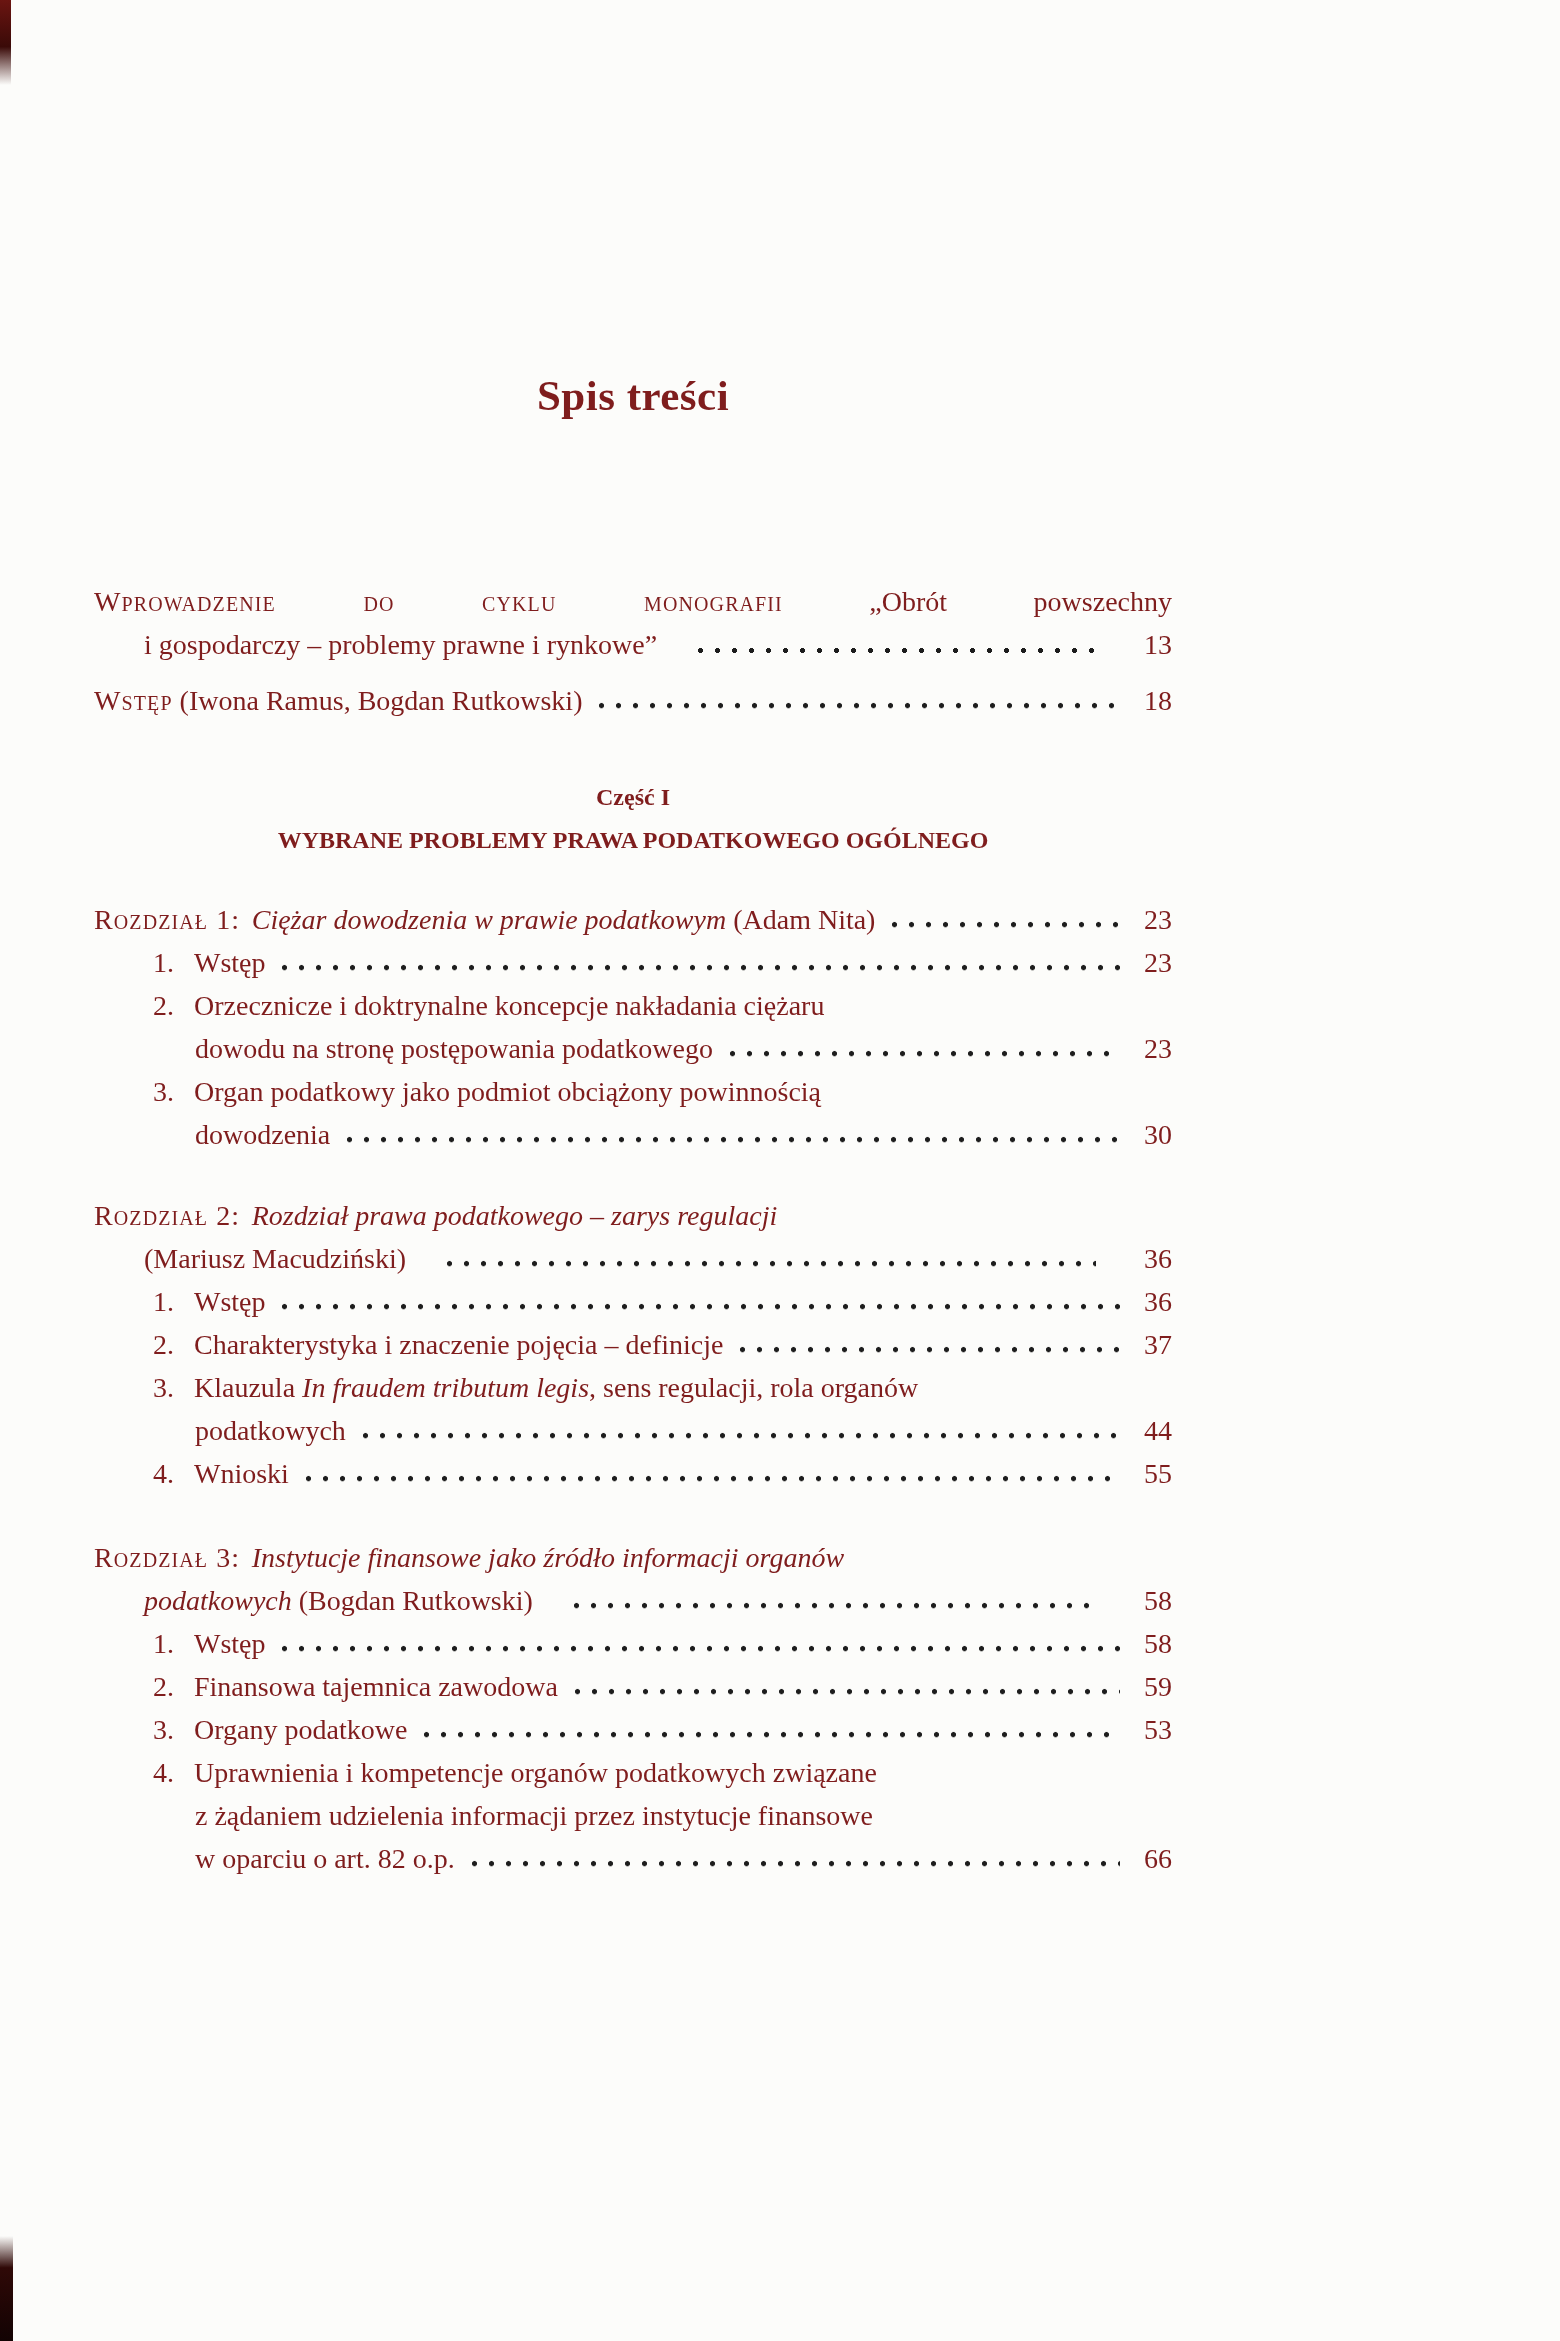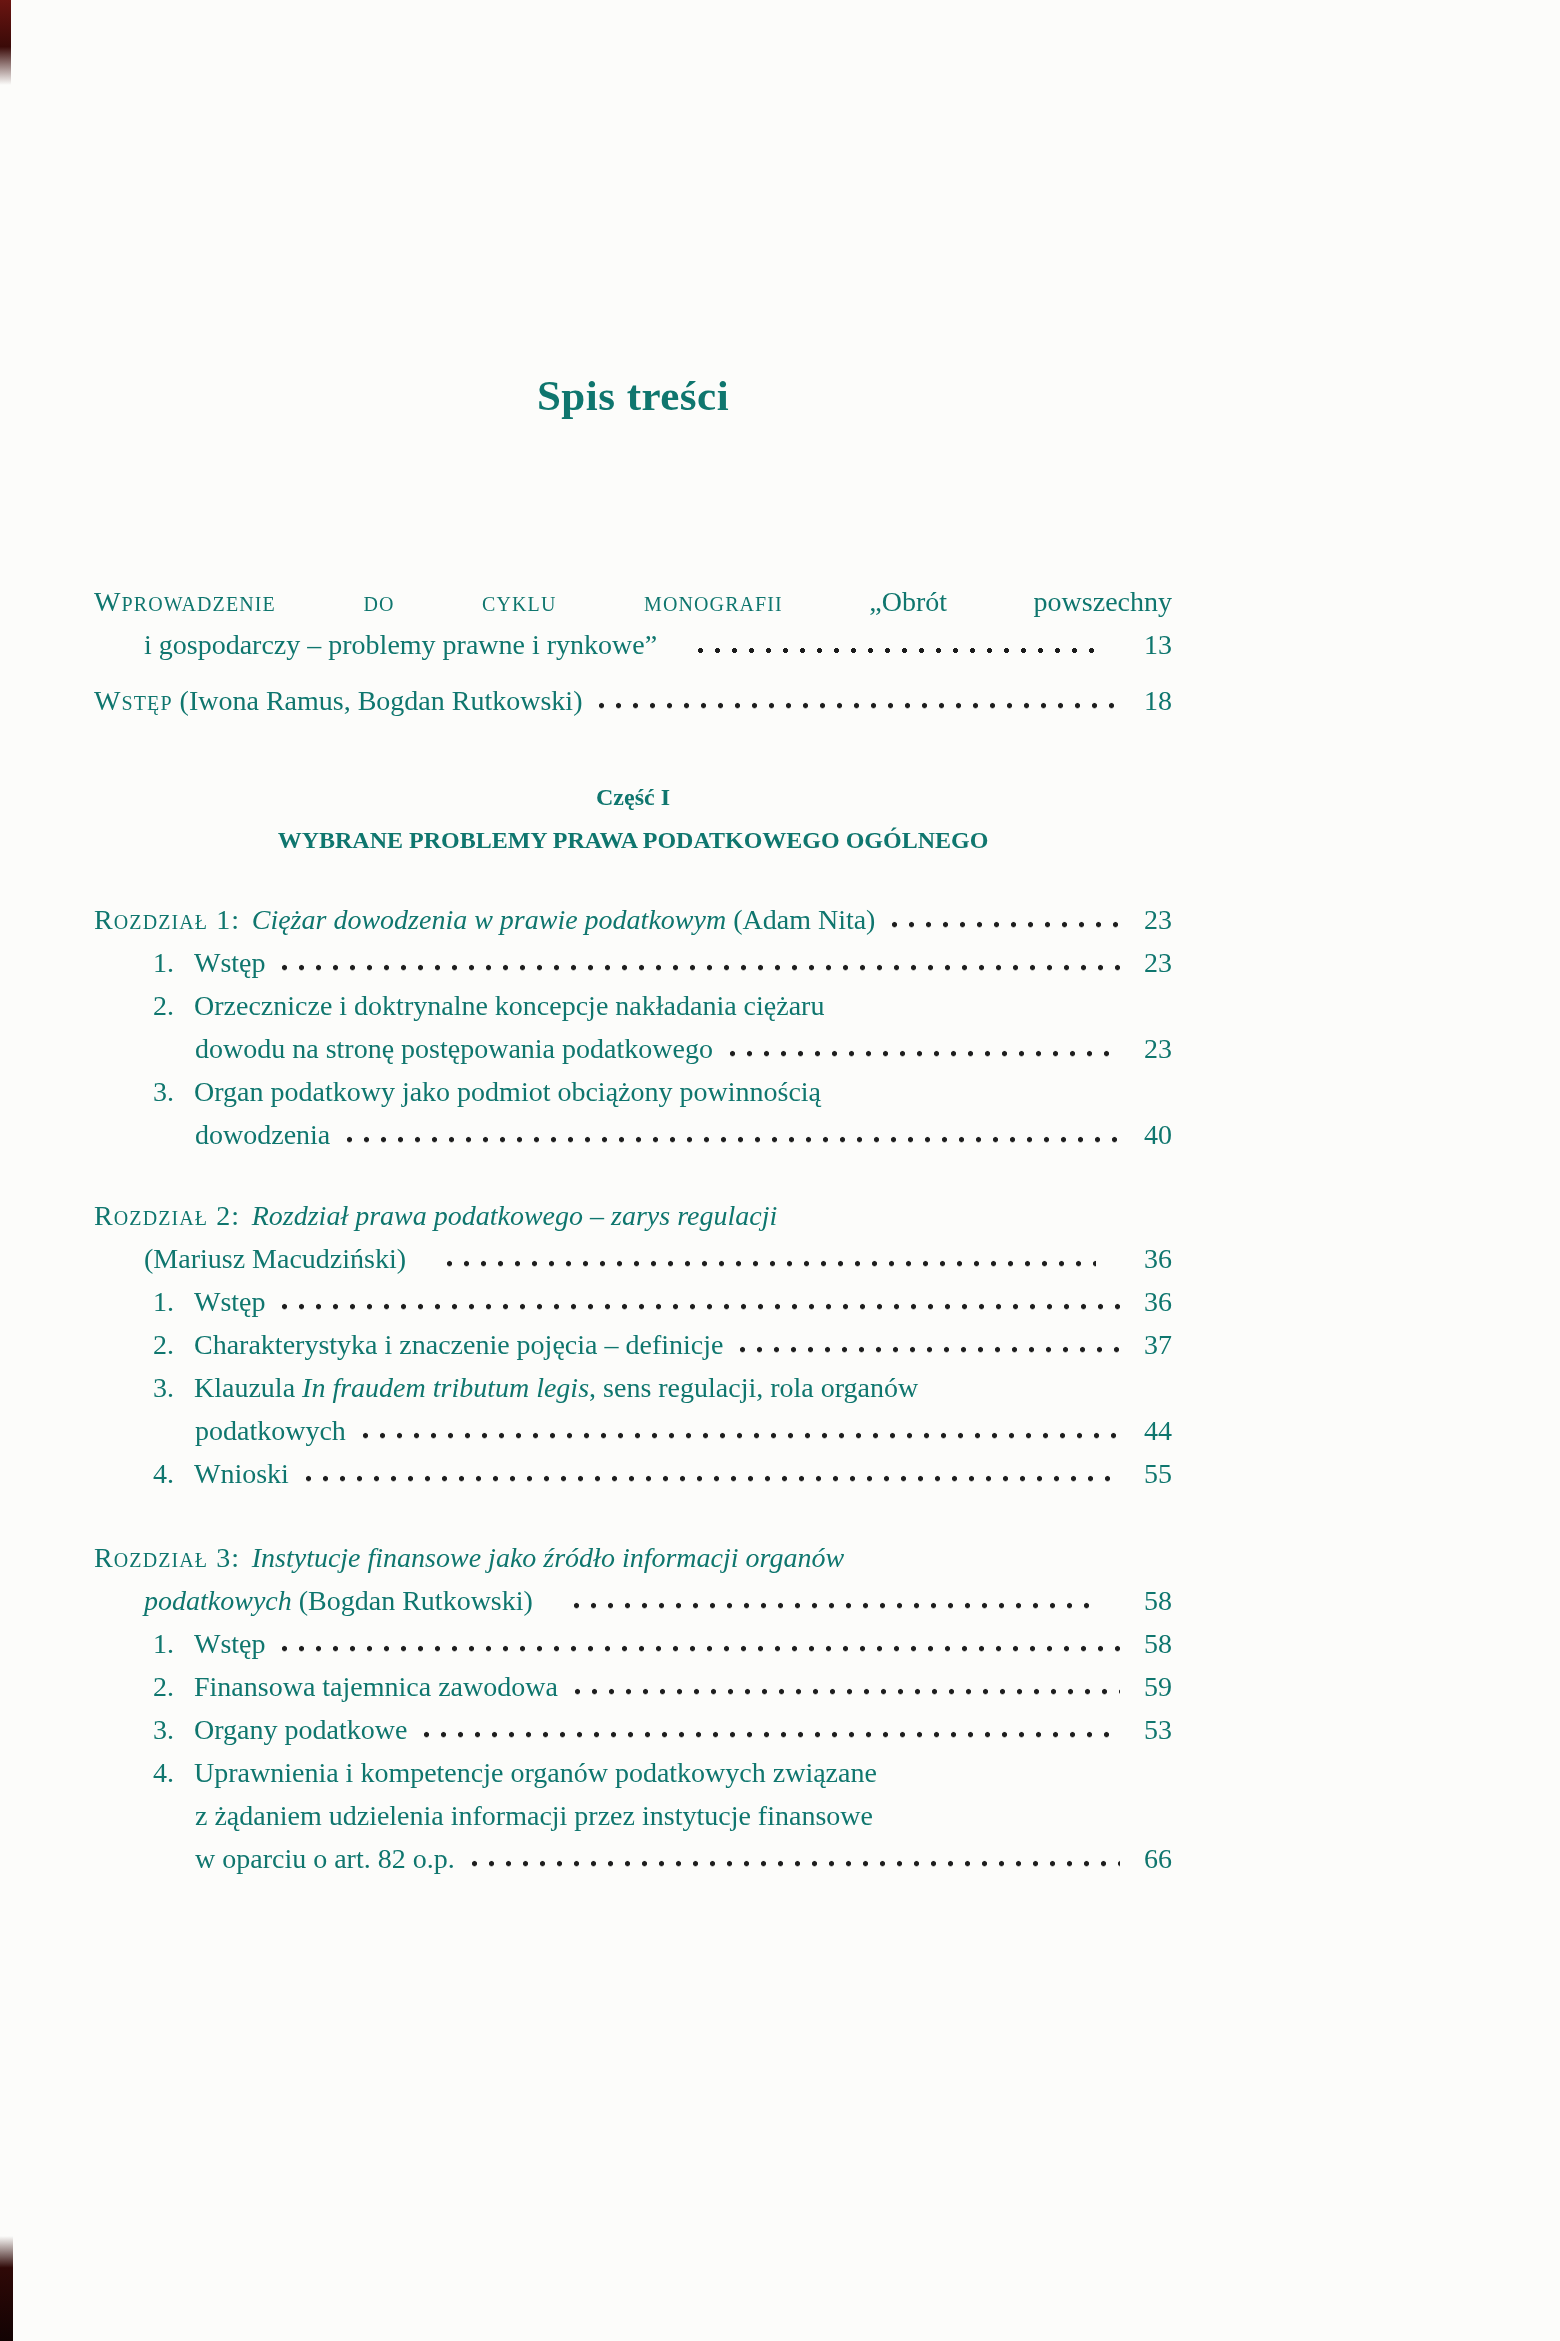--- a/index.html
+++ b/index.html
@@ -3,21 +3,21 @@
 <meta charset="utf-8">
 <style>
   * { margin: 0; padding: 0; box-sizing: border-box; }
   html, body { background: #ffffff; }
   .page {
     position: relative;
     width: 1561px;
     height: 2342px;
     background: #fcfcfa;
     font-family: "Liberation Serif", "DejaVu Serif", serif;
-    color: #0f766e;
+    color: #7f1d1d;
     overflow: hidden;
   }
   .edge-top {
     position: absolute; left: 0; top: 0; width: 10.8px; height: 85px;
     background: linear-gradient(180deg, #6b1511 0%, #3a0a08 55%, rgba(58,10,8,0) 100%);
   }
   .edge-bottom {
     position: absolute; left: 0; bottom: 0; width: 12.6px; height: 106px;
     background: linear-gradient(0deg, #120303 0%, #2f0907 70%, rgba(47,9,7,0) 100%);
   }
@@ -122,21 +122,21 @@
         <span class="leader"></span>
         <span class="pagenum">23</span>
       </div>
       <div class="toc-line item">
         <span class="inum">3.</span>
         <span class="run">Organ podatkowy jako podmiot obciążony powinnością</span>
       </div>
       <div class="toc-line item-cont">
         <span class="run">dowodzenia</span>
         <span class="leader"></span>
-        <span class="pagenum">40</span>
+        <span class="pagenum">30</span>
       </div>
     </section>
 
     <section class="chapter c2">
       <div class="toc-line">
         <span class="run"><span class="sc prefix">Rozdział 2:</span> <i>Rozdział prawa podatkowego – zarys regulacji</i></span>
       </div>
       <div class="toc-line indent1">
         <span class="run">(Mariusz Macudziński)</span>
         <span class="leader"></span>

